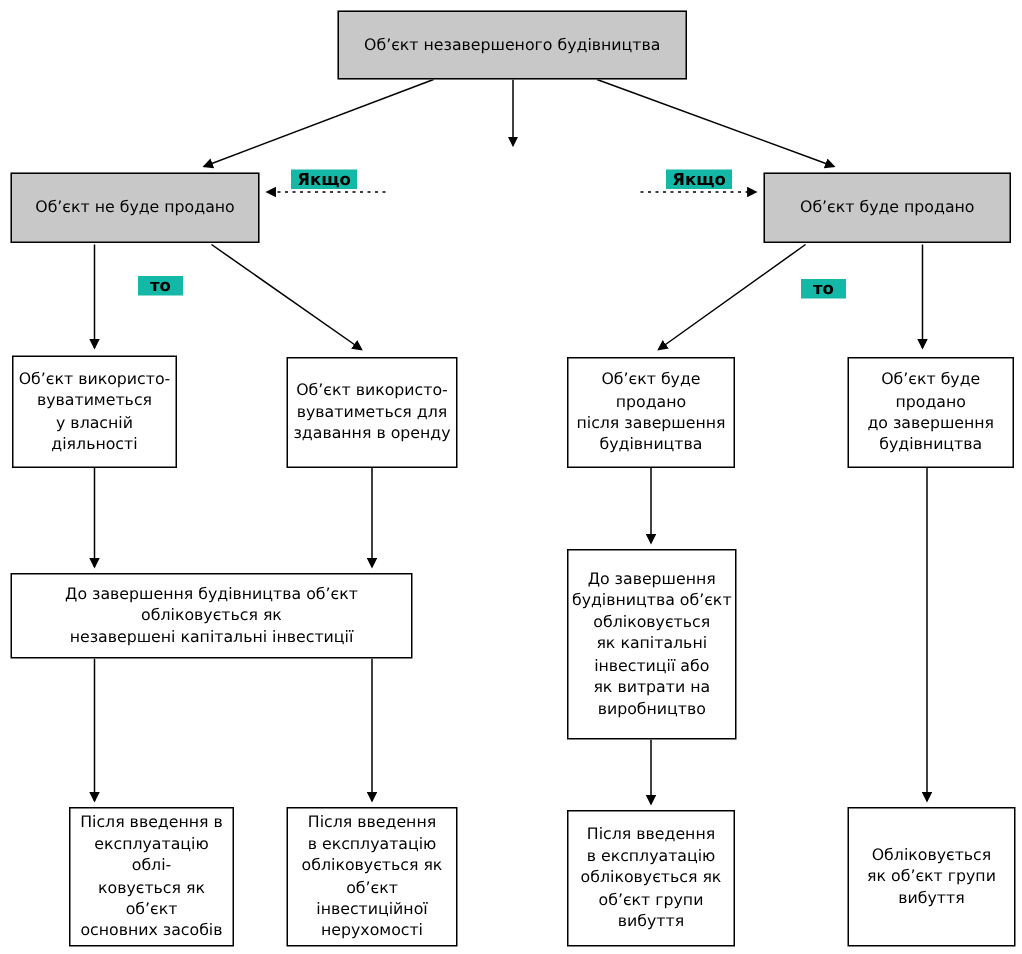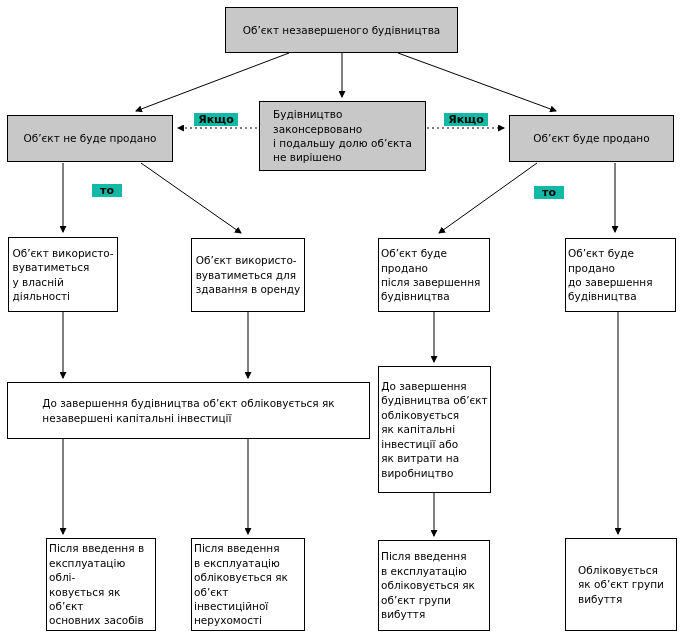--- a/index.html
+++ b/index.html
@@ -6,21 +6,21 @@
   html,body { background:#ffffff; }
   body { font-family:"DejaVu Sans", sans-serif; color:#000; }
   .canvas {
     position:relative; width:681px; height:636px; background:#ffffff; overflow:hidden;
   }
   svg.edges { position:absolute; left:0; top:0; z-index:1; }
   .node {
     position:absolute; z-index:2;
     border:1px solid #000;
     display:flex; align-items:center; justify-content:center;
-    text-align:left;
+    text-align:center;
     font-size:10.5px; line-height:1.38;
     white-space:pre-line;
     padding:1px 2px;
   }
   .node.gray { background:#c8c8c8; }
   .node.white { background:#ffffff; }
   .lbl {
     position:absolute; z-index:2;
     font-weight:bold; font-size:11px; text-align:center;
     background:#14b8a6;
@@ -57,24 +57,20 @@
 
     <line x1="63" y1="439" x2="63" y2="534" stroke="#000" stroke-width="1" marker-end="url(#arr)"></line>
     <line x1="248" y1="439" x2="248" y2="534" stroke="#000" stroke-width="1" marker-end="url(#arr)"></line>
     <line x1="434" y1="493" x2="434" y2="536" stroke="#000" stroke-width="1" marker-end="url(#arr)"></line>
   </svg>
 
   <div class="node gray" style="left:225px; top:7px; width:233px; height:46px;">Об’єкт незавершеного будівництва</div>
 
   <div class="node gray" style="left:7px; top:115px; width:166px; height:47px;">Об’єкт не буде продано</div>
 
-  <div class="node gray" style="left:259px; top:101px; width:167px; height:70px;">Будівництво
-законсервовано
-і подальшу долю об’єкта
-не вирішено</div>
 
   <div class="node gray" style="left:509px; top:115px; width:165px; height:47px;">Об’єкт буде продано</div>
 
   <div class="lbl" style="left:194px; top:113px; width:44px;">Якщо</div>
   <div class="lbl" style="left:444px; top:113px; width:44px;">Якщо</div>
   <div class="lbl" style="left:92px; top:184px; width:30px;">то</div>
   <div class="lbl" style="left:534px; top:186px; width:30px;">то</div>
 
   <div class="node white" style="left:8px; top:237px; width:110px; height:75px;">Об’єкт використо-
 вуватиметься
@@ -86,21 +82,21 @@
 здавання в оренду</div>
 
   <div class="node white" style="left:378px; top:238px; width:112px; height:74px;">Об’єкт буде продано
 після завершення
 будівництва</div>
 
   <div class="node white" style="left:565px; top:238px; width:111px; height:74px;">Об’єкт буде продано
 до завершення
 будівництва</div>
 
-  <div class="node white" style="left:7px; top:382px; width:363px; height:57px;">До завершення будівництва об’єкт обліковується як
+  <div class="node white" style="left:7px; top:382px; width:268px; height:57px;">До завершення будівництва об’єкт обліковується як
 незавершені капітальні інвестиції</div>
 
   <div class="node white" style="left:378px; top:366px; width:113px; height:127px;">До завершення
 будівництва об’єкт
 обліковується
 як капітальні
 інвестиції або
 як витрати на
 виробництво</div>
 

